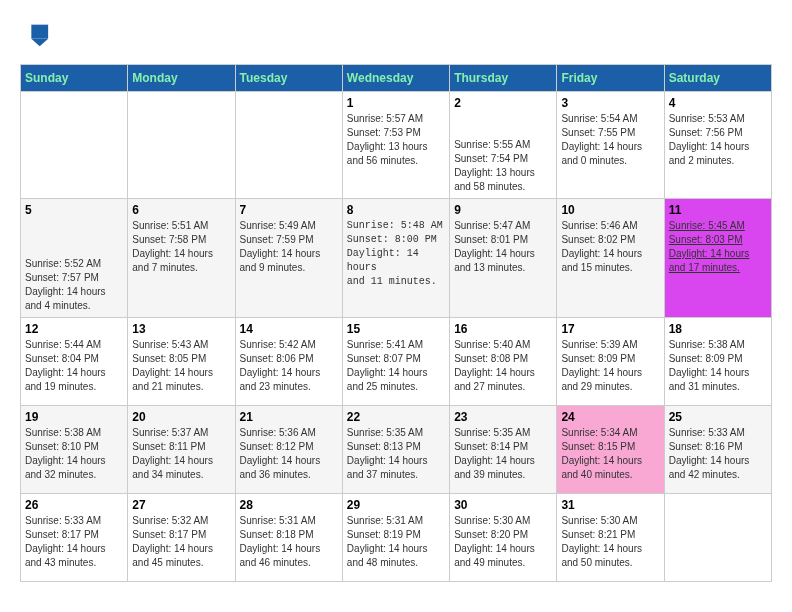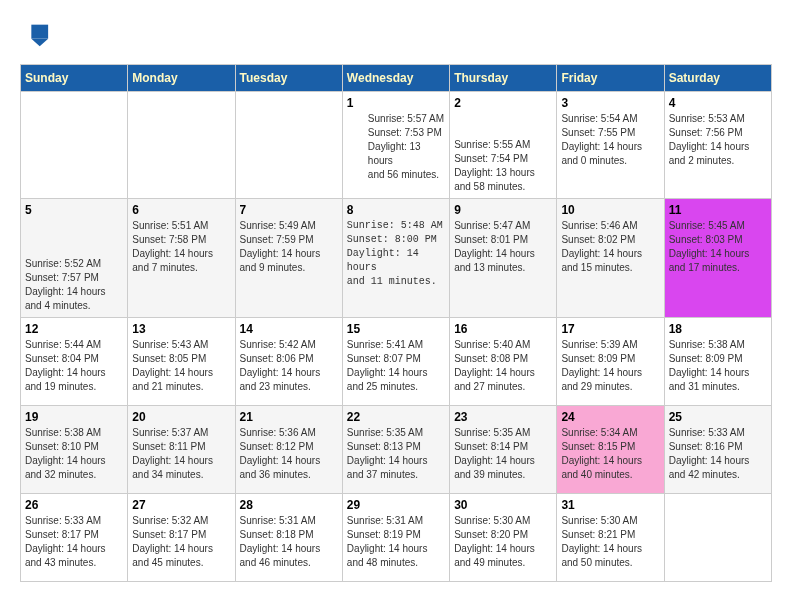--- a/index.html
+++ b/index.html
@@ -47,21 +47,21 @@
       font-size: 16px;
       color: #555;
     }
     .calendar {
       width: 100%;
       border-collapse: collapse;
       font-size: 11px;
     }
     .calendar th {
       background-color: #1a5fa8;
-      color: #fef9c3;
+      color: #86efac;
       padding: 6px 4px;
       text-align: left;
       font-size: 12px;
       border: 1px solid #ccc;
     }
     .calendar td {
       border: 1px solid #ccc;
       padding: 4px;
       vertical-align: top;
       width: 14.28%;
@@ -117,21 +117,21 @@
         <th>Saturday</th>
       </tr>
   </thead>
   <tbody id="calendar-body">
   <tr>
         <td class="empty-cell"></td>
         <td class="empty-cell"></td>
         <td class="empty-cell"></td>
         <td>
           <div class="day-num">1</div>
-          <div class="day-info" style="white-space: pre-line; margin-left: 21px;">Sunrise: 5:57 AM
+          <div class="day-info" style="white-space: pre-line;">Sunrise: 5:57 AM
 Sunset: 7:53 PM
 Daylight: 13 hours
 and 56 minutes.</div>
         </td>
         <td>
           <div class="day-num">2</div>
           <div class="day-info" style="white-space: pre-line; margin-top: 28px;">Sunrise: 5:55 AM
 Sunset: 7:54 PM
 Daylight: 13 hours
 and 58 minutes.</div>
@@ -189,21 +189,21 @@
         </td>
         <td style="background: rgb(245, 245, 245);">
           <div class="day-num">10</div>
           <div class="day-info" style="white-space: pre-line;">Sunrise: 5:46 AM
 Sunset: 8:02 PM
 Daylight: 14 hours
 and 15 minutes.</div>
         </td>
         <td style="background: #d946ef;">
           <div class="day-num">11</div>
-          <div class="day-info" style="white-space: pre-line;">Sunrise: 5:45 AM
+          <div class="day-info" style="white-space: pre-line; text-decoration: underline;">Sunrise: 5:45 AM
 Sunset: 8:03 PM
 Daylight: 14 hours
 and 17 minutes.</div>
         </td>
       </tr>
       <tr>
         <td>
           <div class="day-num">12</div>
           <div class="day-info" style="white-space: pre-line;">Sunrise: 5:44 AM
 Sunset: 8:04 PM

